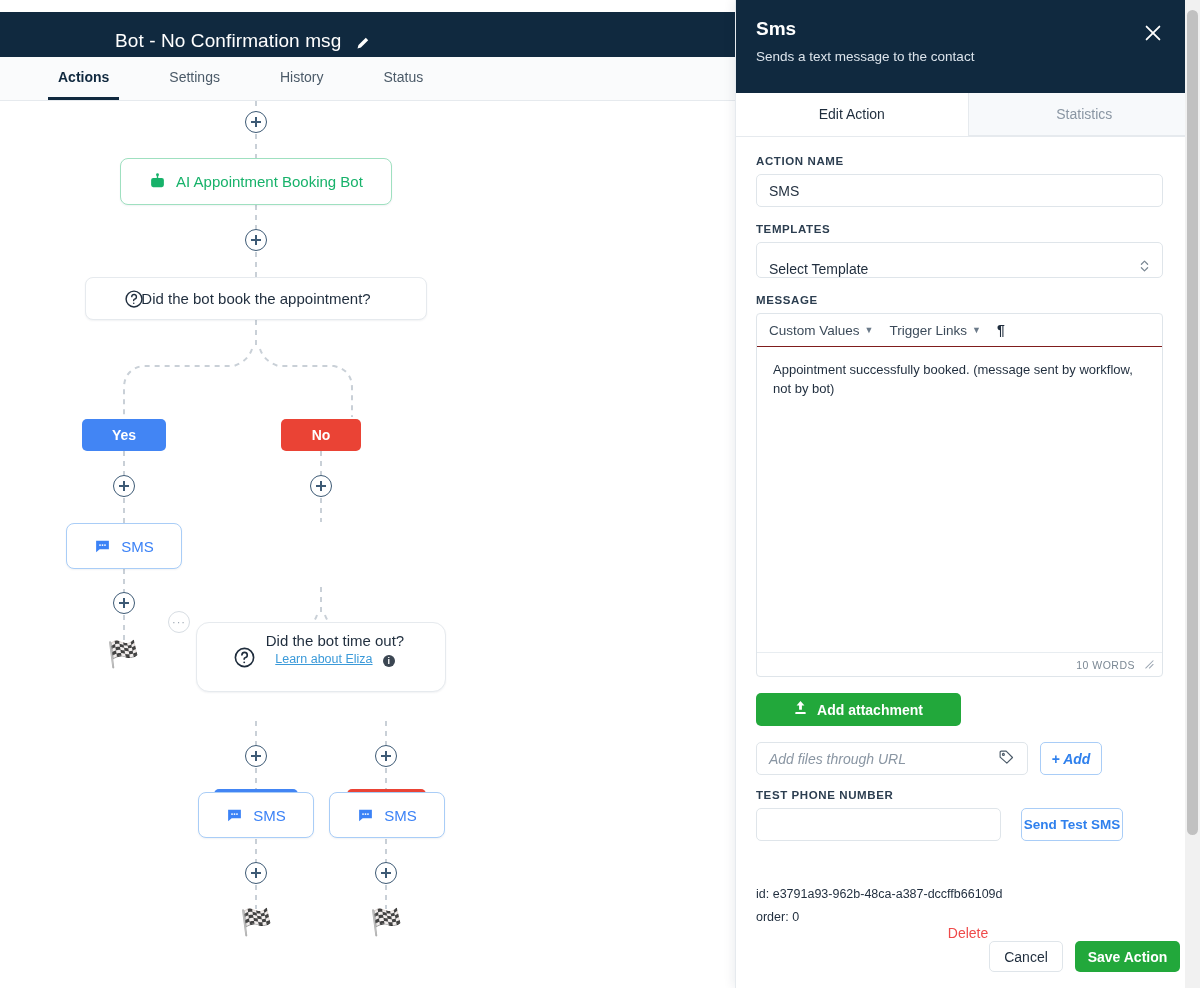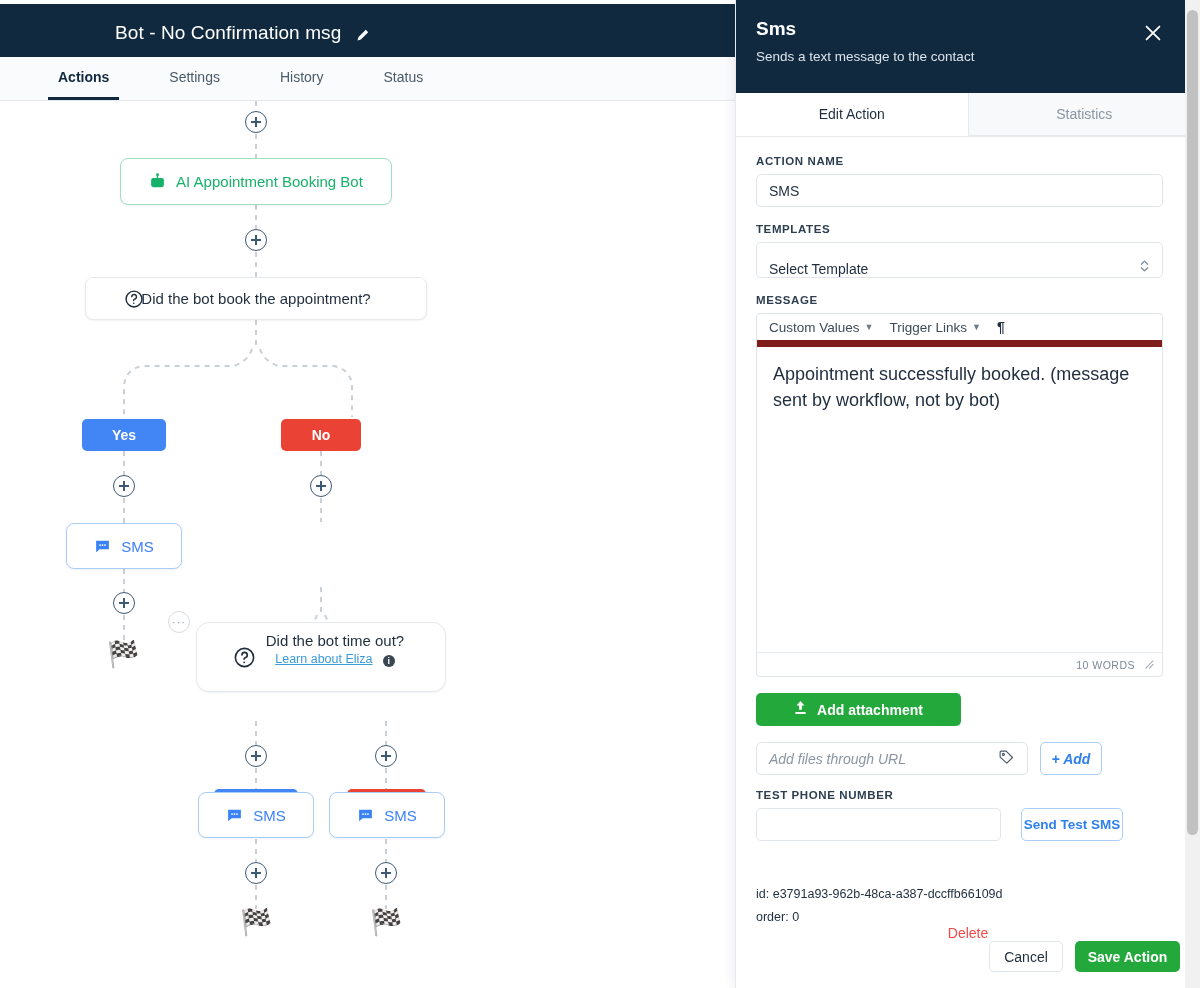--- a/index.html
+++ b/index.html
@@ -10,21 +10,21 @@
     background:#ffffff;
     overflow:hidden;
     position:relative;
     color:#1f2d3d;
   }
 
   
   #app { position:absolute; inset:0; }
 
   .topbar {
-    position:absolute; left:0; top:4px; width:740px; height:57px;
+    position:absolute; left:0; top:12px; width:740px; height:57px;
     background:#10293f;
     display:flex; align-items:center;text-align:right;
   }
   .wf-title {
     color:#ffffff; font-size:19px; font-weight:400;
     margin-left:115px; letter-spacing:.1px;
   }
   .pencil-icon {
     margin-left:14px; width:16px; height:16px; display:inline-block;
     position:relative; top:2px; cursor:pointer;
@@ -150,29 +150,29 @@
     width:407px; height:36px; border:1px solid #dfe5ea; border-radius:5px;
     display:flex; align-items:flex-end; justify-content:space-between;
     padding:0 12px; font-size:14px; color:#1f2d3d; background:#fff;
     cursor:pointer;
   }
   .spacer16 { height:16px; }
   .spacer14 { height:14px; }
 
   .editor { width:407px; border:1px solid #dfe5ea; border-radius:4px; }
   .editor-tools {
-    height:33px; border-bottom:7px solid #7f1d1d;
+    height:33px; border-bottom:1px solid #7f1d1d;
     display:flex; align-items:center; padding:0 12px; gap:16px;
     font-size:13.5px; color:#3c4b5a;
   }
   .tool { display:flex; align-items:center; gap:5px; cursor:pointer; }
   .caret { font-size:9px; color:#6b7a89; }
   .pilcrow { font-weight:700; font-size:14px; cursor:pointer; color:#1f2d3d; }
   .editor-area {
-    height:305px; padding:14px 16px; font-size:18px; line-height:1.45;
+    height:305px; padding:14px 16px; font-size:13px; line-height:1.45;
     color:#1f2d3d; overflow:hidden;
   }
   .editor-foot {
     height:24px; border-top:1px solid #e8edf1;
     display:flex; align-items:center; justify-content:flex-end;
     padding:0 8px 0 0; gap:8px;
     font-size:10.5px; letter-spacing:.5px; color:#7b8894;
   }
   .resize-grip { color:#9aa5b1; font-size:11px; transform:rotate(0deg); }
 

